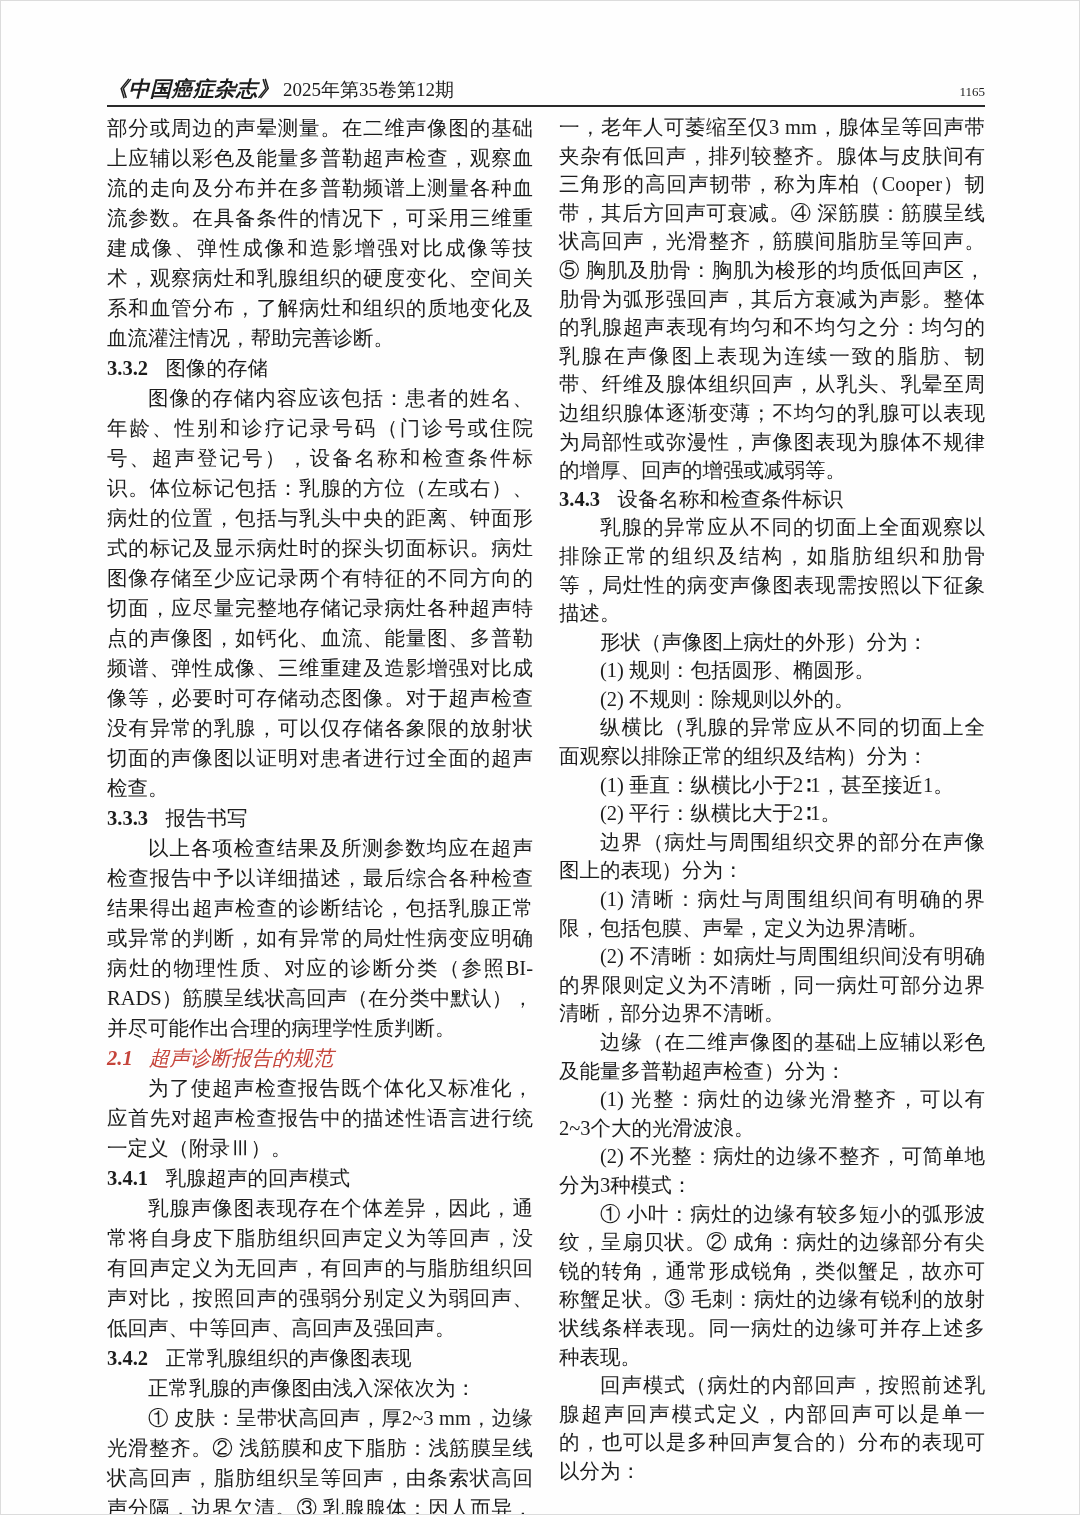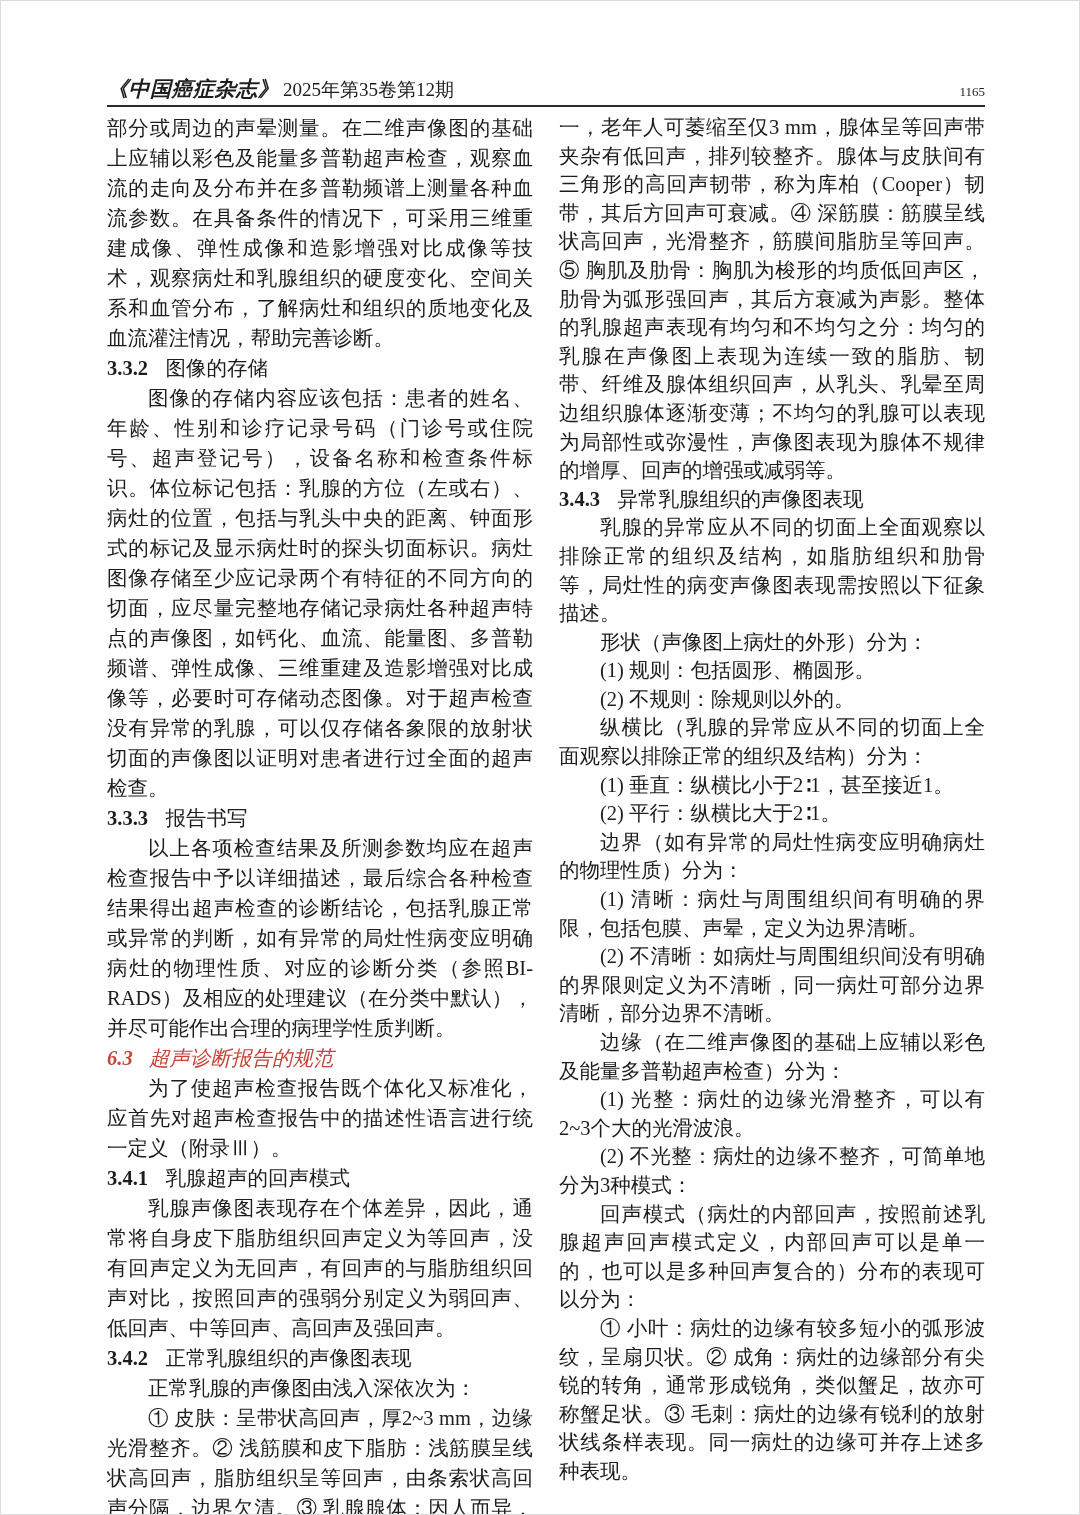--- a/index.html
+++ b/index.html
@@ -83,44 +83,44 @@
 
   <div class="header-rule"></div>
 
   <div class="columns">
 
     <div class="col col-left">
       <p>部分或周边的声晕测量。在二维声像图的基础上应辅以彩色及能量多普勒超声检查，观察血流的走向及分布并在多普勒频谱上测量各种血流参数。在具备条件的情况下，可采用三维重建成像、弹性成像和造影增强对比成像等技术，观察病灶和乳腺组织的硬度变化、空间关系和血管分布，了解病灶和组织的质地变化及血流灌注情况，帮助完善诊断。</p>
       <p class="heading"><span class="num">3.3.2</span><span>图像的存储</span></p>
       <p class="indent">图像的存储内容应该包括：患者的姓名、年龄、性别和诊疗记录号码（门诊号或住院号、超声登记号），设备名称和检查条件标识。体位标记包括：乳腺的方位（左或右）、病灶的位置，包括与乳头中央的距离、钟面形式的标记及显示病灶时的探头切面标识。病灶图像存储至少应记录两个有特征的不同方向的切面，应尽量完整地存储记录病灶各种超声特点的声像图，如钙化、血流、能量图、多普勒频谱、弹性成像、三维重建及造影增强对比成像等，必要时可存储动态图像。对于超声检查没有异常的乳腺，可以仅存储各象限的放射状切面的声像图以证明对患者进行过全面的超声检查。</p>
       <p class="heading"><span class="num">3.3.3</span><span>报告书写</span></p>
-      <p class="indent">以上各项检查结果及所测参数均应在超声检查报告中予以详细描述，最后综合各种检查结果得出超声检查的诊断结论，包括乳腺正常或异常的判断，如有异常的局灶性病变应明确病灶的物理性质、对应的诊断分类（参照BI-RADS）及相应的处理建议（在分类中默认），并尽可能作出合理的病理学性质判断。</p>
-      <p class="heading heading-red"><span class="num">6.3</span><span>超声诊断报告的规范</span></p>
+      <p class="indent">以上各项检查结果及所测参数均应在超声检查报告中予以详细描述，最后综合各种检查结果得出超声检查的诊断结论，包括乳腺正常或异常的判断，如有异常的局灶性病变应明确病灶的物理性质、对应的诊断分类（参照BI-RADS）筋膜呈线状高回声（在分类中默认），并尽可能作出合理的病理学性质判断。</p>
+      <p class="heading heading-red"><span class="num">2.1</span><span>超声诊断报告的规范</span></p>
       <p class="indent">为了使超声检查报告既个体化又标准化，应首先对超声检查报告中的描述性语言进行统一定义（附录Ⅲ）。</p>
       <p class="heading"><span class="num">3.4.1</span><span>乳腺超声的回声模式</span></p>
       <p class="indent">乳腺声像图表现存在个体差异，因此，通常将自身皮下脂肪组织回声定义为等回声，没有回声定义为无回声，有回声的与脂肪组织回声对比，按照回声的强弱分别定义为弱回声、低回声、中等回声、高回声及强回声。</p>
       <p class="heading"><span class="num">3.4.2</span><span>正常乳腺组织的声像图表现</span></p>
       <p class="indent">正常乳腺的声像图由浅入深依次为：</p>
       <p class="indent">① 皮肤：呈带状高回声，厚2~3 mm，边缘光滑整齐。② 浅筋膜和皮下脂肪：浅筋膜呈线状高回声，脂肪组织呈等回声，由条索状高回声分隔，边界欠清。③ 乳腺腺体：因人而异，厚薄不</p>
     </div>
 
     <div class="col col-right">
       <p>一，老年人可萎缩至仅3 mm，腺体呈等回声带夹杂有低回声，排列较整齐。腺体与皮肤间有三角形的高回声韧带，称为库柏（Cooper）韧带，其后方回声可衰减。④ 深筋膜：筋膜呈线状高回声，光滑整齐，筋膜间脂肪呈等回声。⑤ 胸肌及肋骨：胸肌为梭形的均质低回声区，肋骨为弧形强回声，其后方衰减为声影。整体的乳腺超声表现有均匀和不均匀之分：均匀的乳腺在声像图上表现为连续一致的脂肪、韧带、纤维及腺体组织回声，从乳头、乳晕至周边组织腺体逐渐变薄；不均匀的乳腺可以表现为局部性或弥漫性，声像图表现为腺体不规律的增厚、回声的增强或减弱等。</p>
-      <p class="heading"><span class="num">3.4.3</span><span>异常乳腺组织的声像图表现</span></p>
+      <p class="heading"><span class="num">3.4.3</span><span>设备名称和检查条件标识</span></p>
       <p class="indent">乳腺的异常应从不同的切面上全面观察以排除正常的组织及结构，如脂肪组织和肋骨等，局灶性的病变声像图表现需按照以下征象描述。</p>
       <p class="indent">形状（声像图上病灶的外形）分为：</p>
       <p class="indent">(1) 规则：包括圆形、椭圆形。</p>
       <p class="indent">(2) 不规则：除规则以外的。</p>
       <p class="indent">纵横比（乳腺的异常应从不同的切面上全面观察以排除正常的组织及结构）分为：</p>
       <p class="indent">(1) 垂直：纵横比小于2∶1，甚至接近1。</p>
       <p class="indent">(2) 平行：纵横比大于2∶1。</p>
-      <p class="indent">边界（如有异常的局灶性病变应明确病灶的物理性质）分为：</p>
+      <p class="indent">边界（病灶与周围组织交界的部分在声像图上的表现）分为：</p>
       <p class="indent">(1) 清晰：病灶与周围组织间有明确的界限，包括包膜、声晕，定义为边界清晰。</p>
       <p class="indent">(2) 不清晰：如病灶与周围组织间没有明确的界限则定义为不清晰，同一病灶可部分边界清晰，部分边界不清晰。</p>
       <p class="indent">边缘（在二维声像图的基础上应辅以彩色及能量多普勒超声检查）分为：</p>
       <p class="indent">(1) 光整：病灶的边缘光滑整齐，可以有2~3个大的光滑波浪。</p>
       <p class="indent">(2) 不光整：病灶的边缘不整齐，可简单地分为3种模式：</p>
+      <p class="indent">① 小叶：病灶的边缘有较多短小的弧形波纹，呈扇贝状。② 成角：病灶的边缘部分有尖锐的转角，通常形成锐角，类似蟹足，故亦可称蟹足状。③ 毛刺：病灶的边缘有锐利的放射状线条样表现。同一病灶的边缘可并存上述多种表现。</p>
       <p class="indent">回声模式（病灶的内部回声，按照前述乳腺超声回声模式定义，内部回声可以是单一的，也可以是多种回声复合的）分布的表现可以分为：</p>
-      <p class="indent">① 小叶：病灶的边缘有较多短小的弧形波纹，呈扇贝状。② 成角：病灶的边缘部分有尖锐的转角，通常形成锐角，类似蟹足，故亦可称蟹足状。③ 毛刺：病灶的边缘有锐利的放射状线条样表现。同一病灶的边缘可并存上述多种表现。</p>
     </div>
 
   </div>
 </div>
 
 </body></html>

